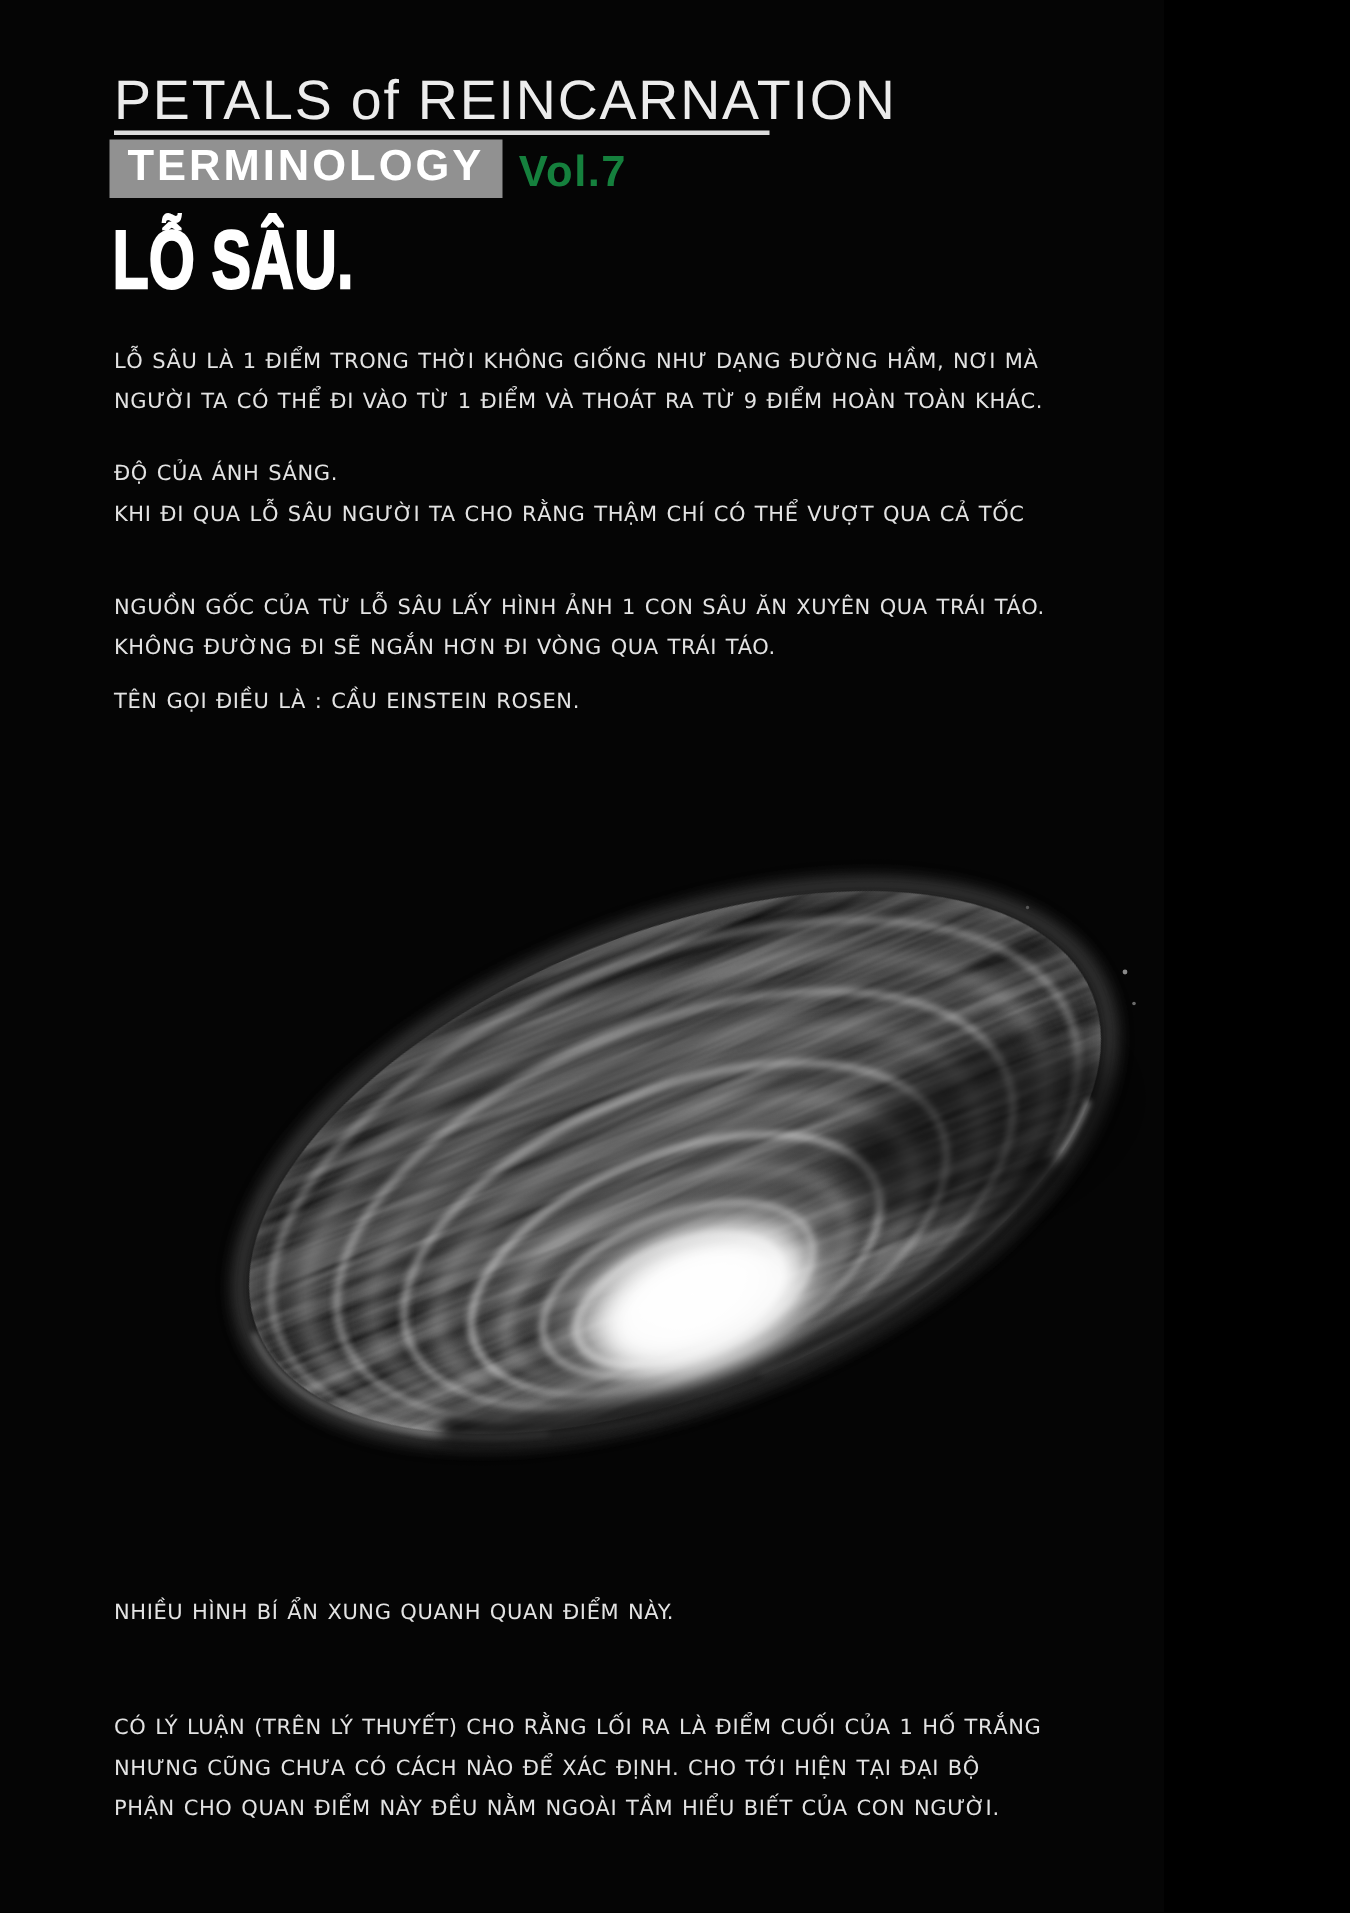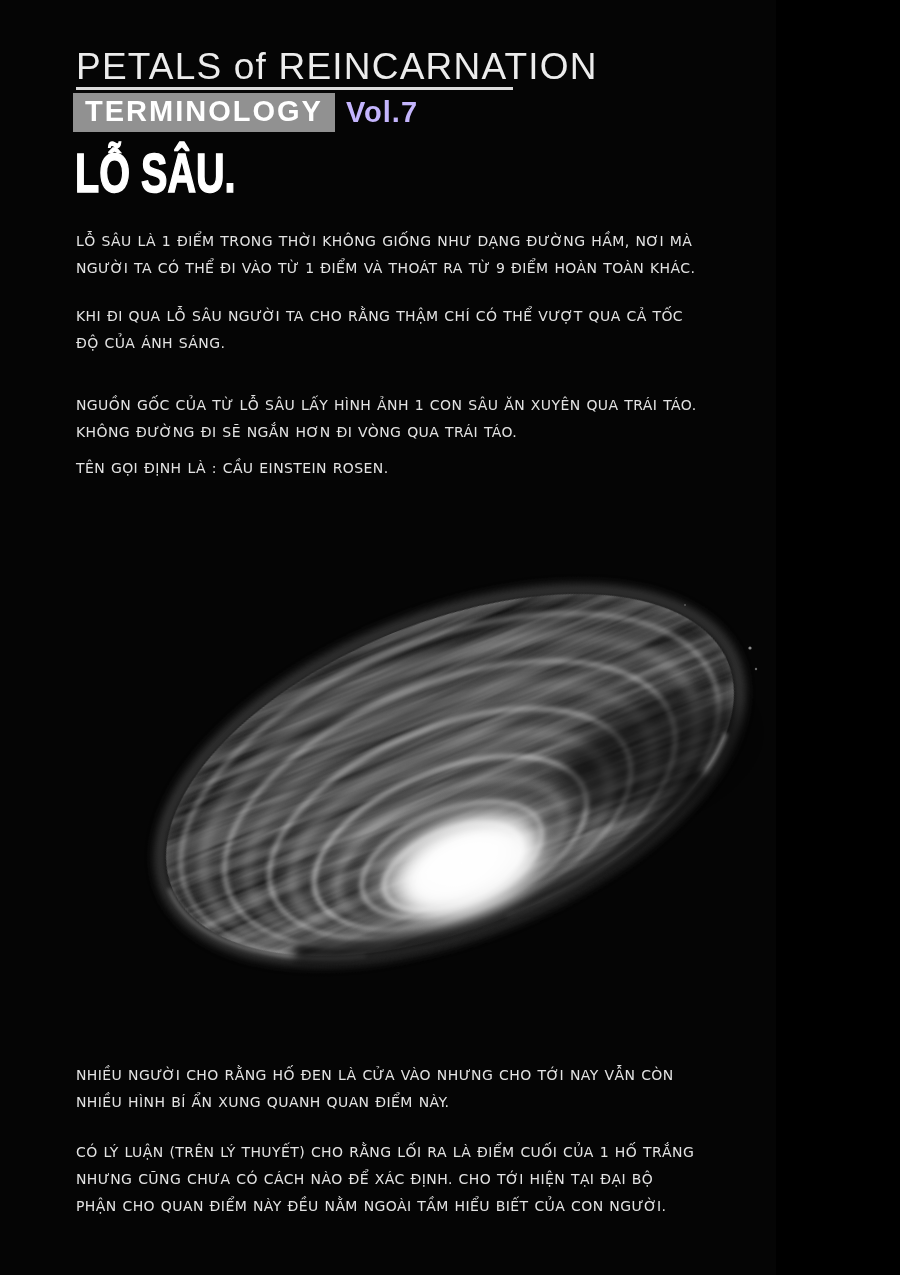--- a/index.html
+++ b/index.html
@@ -13,30 +13,30 @@
     font-family:"Liberation Sans", sans-serif;
     font-size:37px; font-weight:400; color:#ececec;
     letter-spacing:1.2px; white-space:nowrap;
   }
   .title-underline {
     position:absolute; left:76px; top:87px; width:437px; height:3px;
     background:#dcdcdc;
   }
   .badge-row {
     position:absolute; left:73px; top:93px;
-    display:flex; align-items:center; gap:11px;
+    display:flex; align-items:flex-end; gap:11px;
   }
   .terminology-badge {
     color:#ffffff;
     font-family:"Liberation Sans", sans-serif;
     font-weight:700; font-size:29px; letter-spacing:2px;
     padding:2px 12px 4px 12px; white-space:nowrap;
   }
   .volume-label {
-    color:#c4b5fd; font-family:"Liberation Sans", sans-serif;
+    color:#15803d; font-family:"Liberation Sans", sans-serif;
     font-weight:700; font-size:29px; letter-spacing:1px; white-space:nowrap;
   }
   .page-heading {
     position:absolute; left:75px; top:141px;
     font-family:"Liberation Sans", sans-serif;
     font-weight:700; font-size:55px; color:#ffffff;
     -webkit-text-stroke:1.5px #ffffff;
     transform:scaleX(0.72); transform-origin:0 0;
     white-space:nowrap;
   }
@@ -64,31 +64,31 @@
   </div>
 
   <div class="page-heading">LỖ SÂU.</div>
 
   <div class="para" style="top:228px">
     <div>LỖ SÂU LÀ 1 ĐIỂM TRONG THỜI KHÔNG GIỐNG NHƯ DẠNG ĐƯỜNG HẦM, NƠI MÀ</div>
     <div>NGƯỜI TA CÓ THỂ ĐI VÀO TỪ 1 ĐIỂM VÀ THOÁT RA TỪ 9 ĐIỂM HOÀN TOÀN KHÁC.</div>
   </div>
 
   <div class="para" style="top:303px">
+    <div>ĐỘ CỦA ÁNH SÁNG.</div>
     <div>KHI ĐI QUA LỖ SÂU NGƯỜI TA CHO RẰNG THẬM CHÍ CÓ THỂ VƯỢT QUA CẢ TỐC</div>
-    <div>ĐỘ CỦA ÁNH SÁNG.</div>
   </div>
 
   <div class="para" style="top:392px">
     <div>NGUỒN GỐC CỦA TỪ LỖ SÂU LẤY HÌNH ẢNH 1 CON SÂU ĂN XUYÊN QUA TRÁI TÁO.</div>
     <div>KHÔNG ĐƯỜNG ĐI SẼ NGẮN HƠN ĐI VÒNG QUA TRÁI TÁO.</div>
   </div>
 
   <div class="para" style="top:455px">
-    <div>TÊN GỌI ĐỊNH LÀ : CẦU EINSTEIN ROSEN.</div>
+    <div>TÊN GỌI ĐIỀU LÀ : CẦU EINSTEIN ROSEN.</div>
   </div>
 
   <div class="figure">
     <svg width="650" height="430" viewBox="0 0 650 430">
       <defs>
         <radialGradient id="g-disc" cx="50%" cy="50%" r="50%">
           <stop offset="0%" stop-color="#2e2e2e" stop-opacity="0.95"></stop>
           <stop offset="55%" stop-color="#232323" stop-opacity="0.9"></stop>
           <stop offset="78%" stop-color="#161616" stop-opacity="0.85"></stop>
           <stop offset="93%" stop-color="#090909" stop-opacity="0.55"></stop>
@@ -152,21 +152,20 @@
 
       <g>
         <circle cx="625" cy="95" r="1.6" fill="#8a8a8a"></circle>
         <circle cx="631" cy="116" r="1.2" fill="#6a6a6a"></circle>
         <circle cx="560" cy="52" r="1.1" fill="#555555"></circle>
       </g>
     </svg>
   </div>
 
   <div class="para" style="top:1062px">
-    <div>NHIỀU NGƯỜI CHO RẰNG HỐ ĐEN LÀ CỬA VÀO NHƯNG CHO TỚI NAY VẪN CÒN</div>
     <div>NHIỀU HÌNH BÍ ẨN XUNG QUANH QUAN ĐIỂM NÀY.</div>
   </div>
 
   <div class="para" style="top:1139px">
     <div>CÓ LÝ LUẬN (TRÊN LÝ THUYẾT) CHO RẰNG LỐI RA LÀ ĐIỂM CUỐI CỦA 1 HỐ TRẮNG</div>
     <div>NHƯNG CŨNG CHƯA CÓ CÁCH NÀO ĐỂ XÁC ĐỊNH. CHO TỚI HIỆN TẠI ĐẠI BỘ</div>
     <div>PHẬN CHO QUAN ĐIỂM NÀY ĐỀU NẰM NGOÀI TẦM HIỂU BIẾT CỦA CON NGƯỜI.</div>
   </div>
 
 </div>

